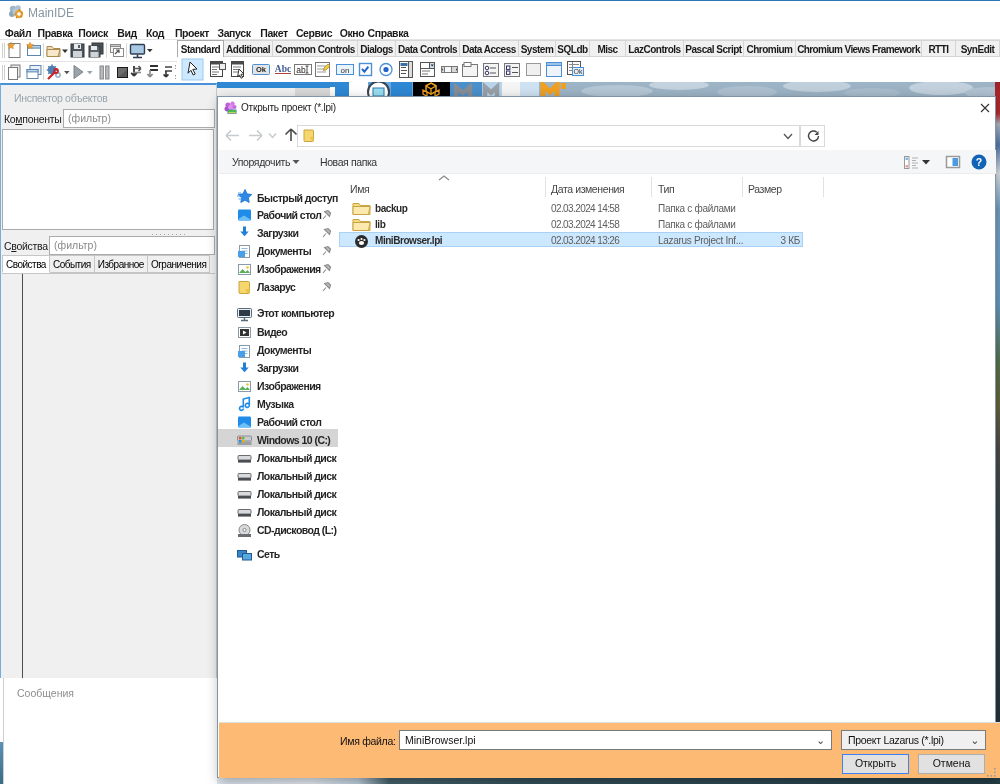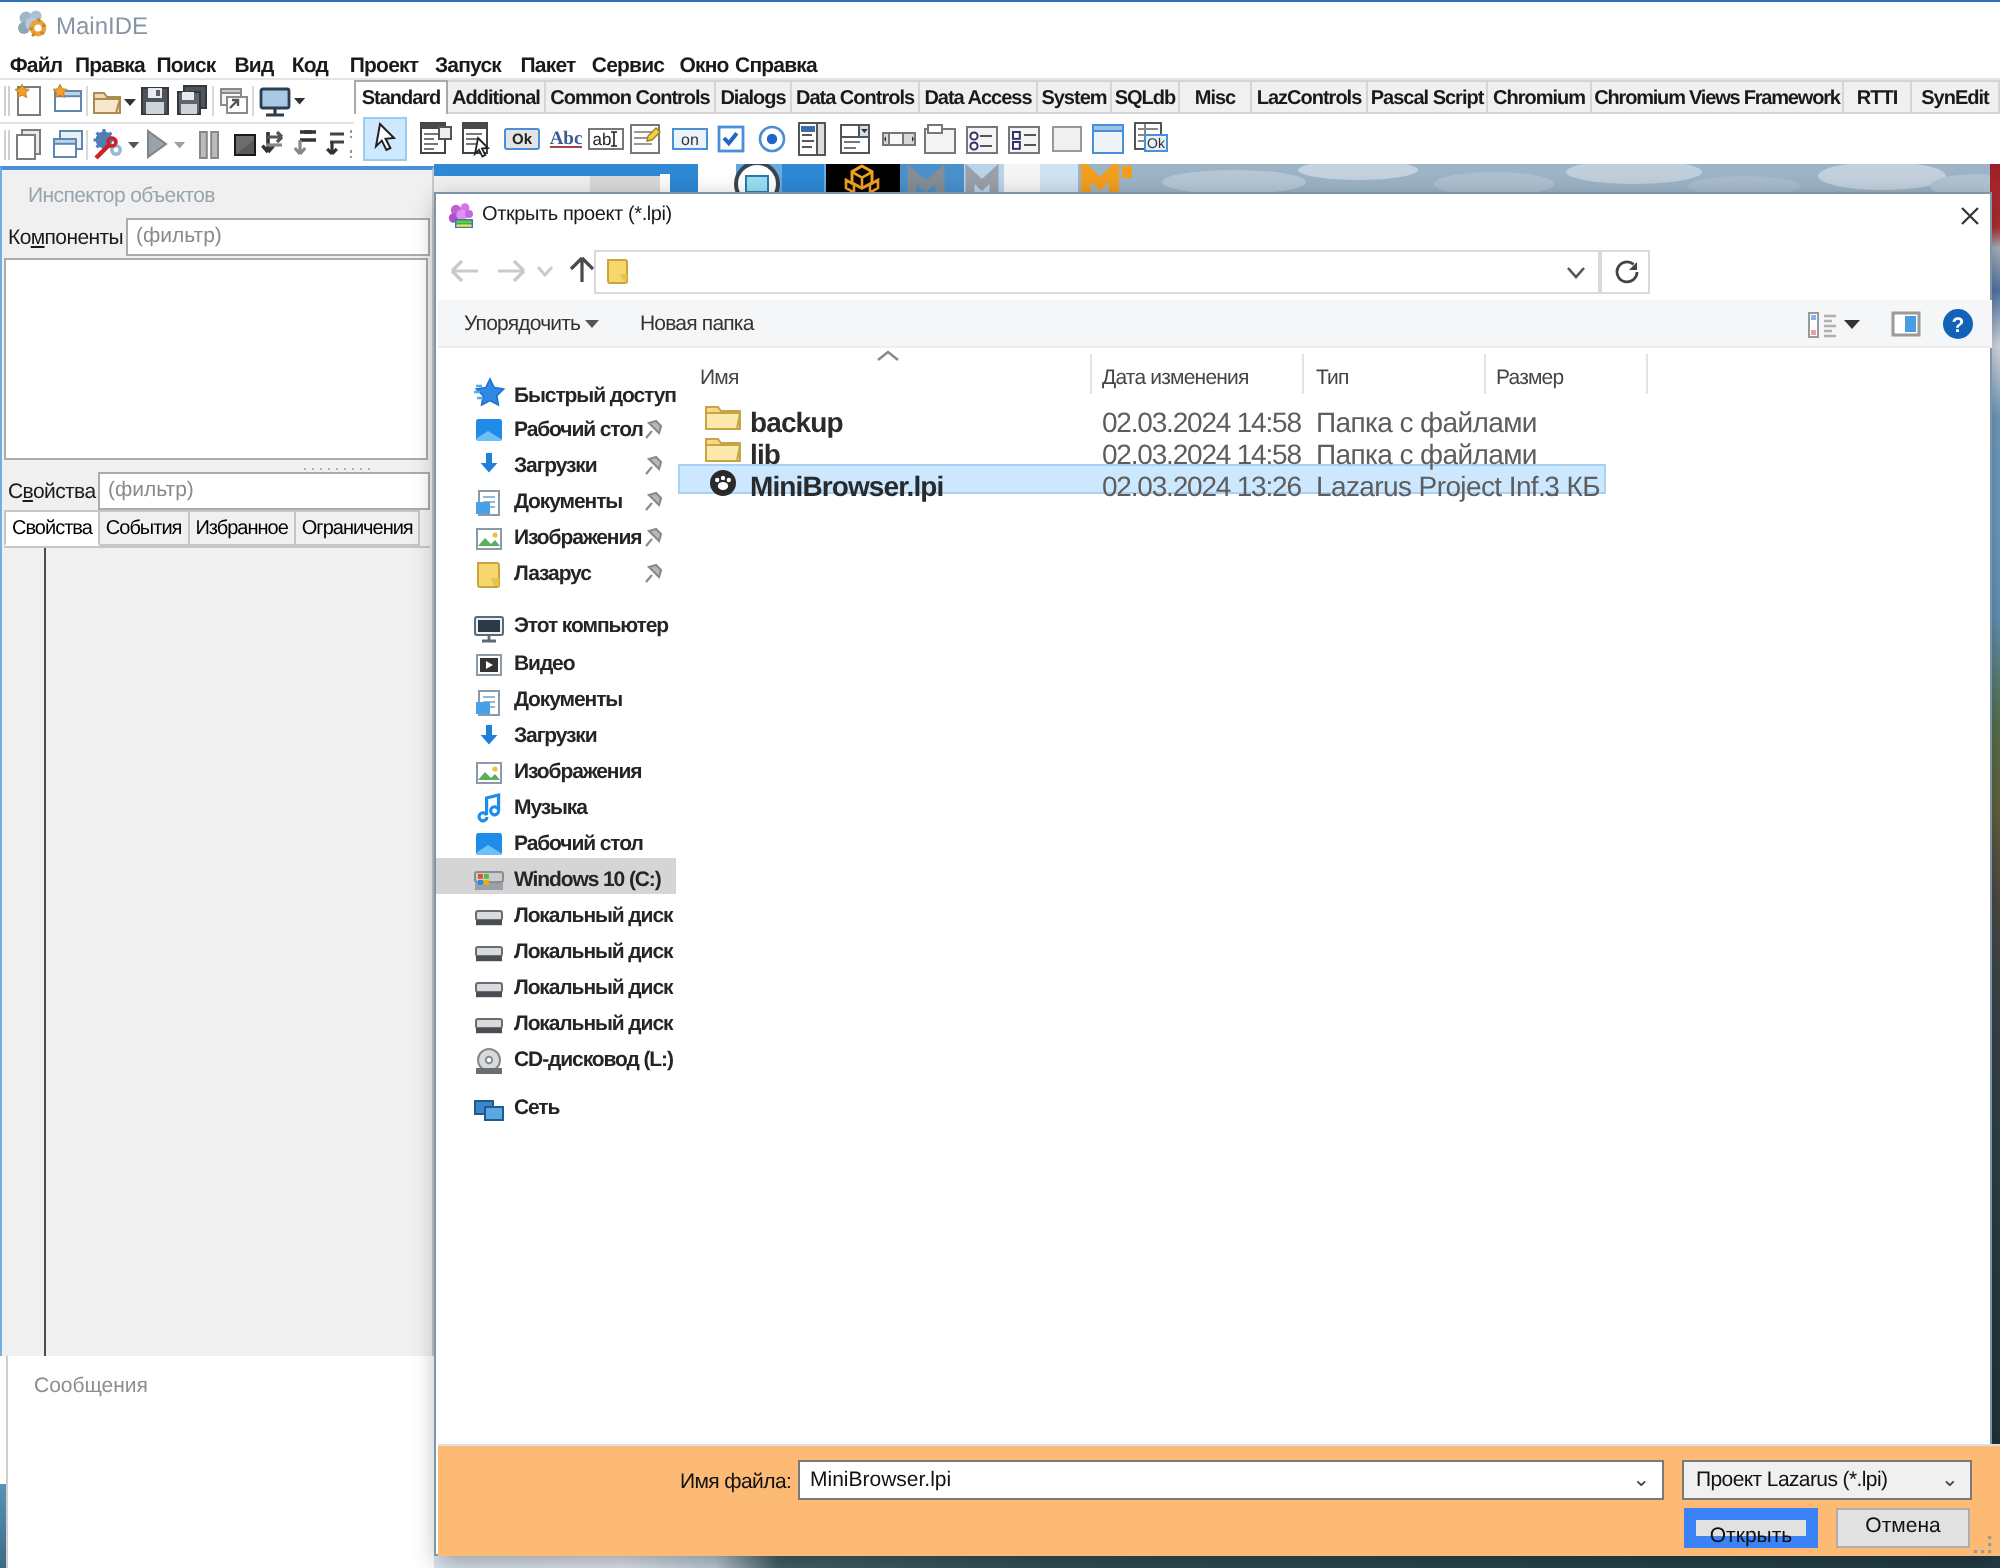--- a/index.html
+++ b/index.html
@@ -46,21 +46,21 @@
 #refresh{left:582px;top:28px;width:25px;height:22px}
 #search{left:616px;top:28px;width:152px;height:22px}
 
 #band{left:1px;top:53px;width:777px;height:24px;background:#f5f6f7;position:absolute;border-bottom:1px solid #ececec}
 
 .hdr{position:absolute;top:86px;font-size:10.5px;letter-spacing:-0.4px;color:#454545}
 .hsep{position:absolute;top:80px;width:1px;height:20px;background:#e2e2e2}
 
 .sbi{position:absolute;font-size:10.5px;letter-spacing:-0.55px;font-weight:bold;color:#252525;white-space:nowrap}
 
-.cell{position:absolute;font-size:14px;letter-spacing:-0.45px;font-weight:bold;color:#2a2a2a;white-space:nowrap}
+.cell{position:absolute;font-size:10px;letter-spacing:-0.45px;font-weight:bold;color:#2a2a2a;white-space:nowrap}
 .gray{color:#5f5c5c;font-weight:normal;letter-spacing:-0.3px}
 .date{letter-spacing:-0.6px !important}
 
 #bbar{left:1px;top:625px;width:903px;height:56px;background:#fdba74;position:absolute;border-top:1px solid #dfdfdf}
 .btn{position:absolute;background:#e1e1e1;border:1px solid #adadad;font-size:10.5px;text-align:center;line-height:17px}
 </style>
 </head>
 <body>
 
 <div class="abs" id="desk-top"></div>
@@ -529,21 +529,21 @@
     <div class="cell gray date" style="left:213px;top:38px">02.03.2024 13:26</div>
     <div class="cell gray" style="left:320px;top:6px">Папка с файлами</div>
     <div class="cell gray" style="left:320px;top:22px">Папка с файлами</div>
     <div class="cell gray" style="left:320px;top:38px">Lazarus Project Inf...</div>
     <div class="cell gray" style="left:380px;top:38px;width:82px;text-align:right">3 КБ</div>
   </div>
   <div id="bbar">
     <span style="position:absolute;left:121px;top:12px;font-size:10.5px;letter-spacing:-0.3px">Имя файла:</span>
     <div style="position:absolute;left:180px;top:7px;width:433px;height:20px;background:#fff;border:1px solid #7a7a7a;font-size:10.5px;line-height:18px;padding-left:5px">MiniBrowser.lpi<span style="position:absolute;right:6px;color:#444">⌄</span></div>
     <div style="position:absolute;left:622px;top:7px;width:145px;height:20px;background:#f0f0f0;border:1px solid #7a7a7a;font-size:10.5px;letter-spacing:-0.3px;line-height:18px;padding-left:6px">Проект Lazarus (*.lpi)<span style="position:absolute;right:6px;color:#444">⌄</span></div>
-    <div class="btn" style="left:623px;top:31px;width:67px;height:20px;border:6px solid #3b82f6">Открыть</div>
+    <div class="btn" style="left:623px;top:31px;width:67px;height:20px;border:1px solid #3b82f6">Открыть</div>
     <div class="btn" style="left:699px;top:31px;width:67px;height:20px">Отмена</div>
     <svg width="10" height="10" style="position:absolute;left:768px;top:45px">
         <g fill="#9a9a9a">
           <rect x="7" y="7" width="1.6" height="1.6"></rect>
           <rect x="7" y="3.5" width="1.6" height="1.6"></rect>
           <rect x="3.5" y="7" width="1.6" height="1.6"></rect>
           <rect x="7" y="0" width="1.6" height="1.6"></rect>
           <rect x="0" y="7" width="1.6" height="1.6"></rect>
         </g>
       </svg>

